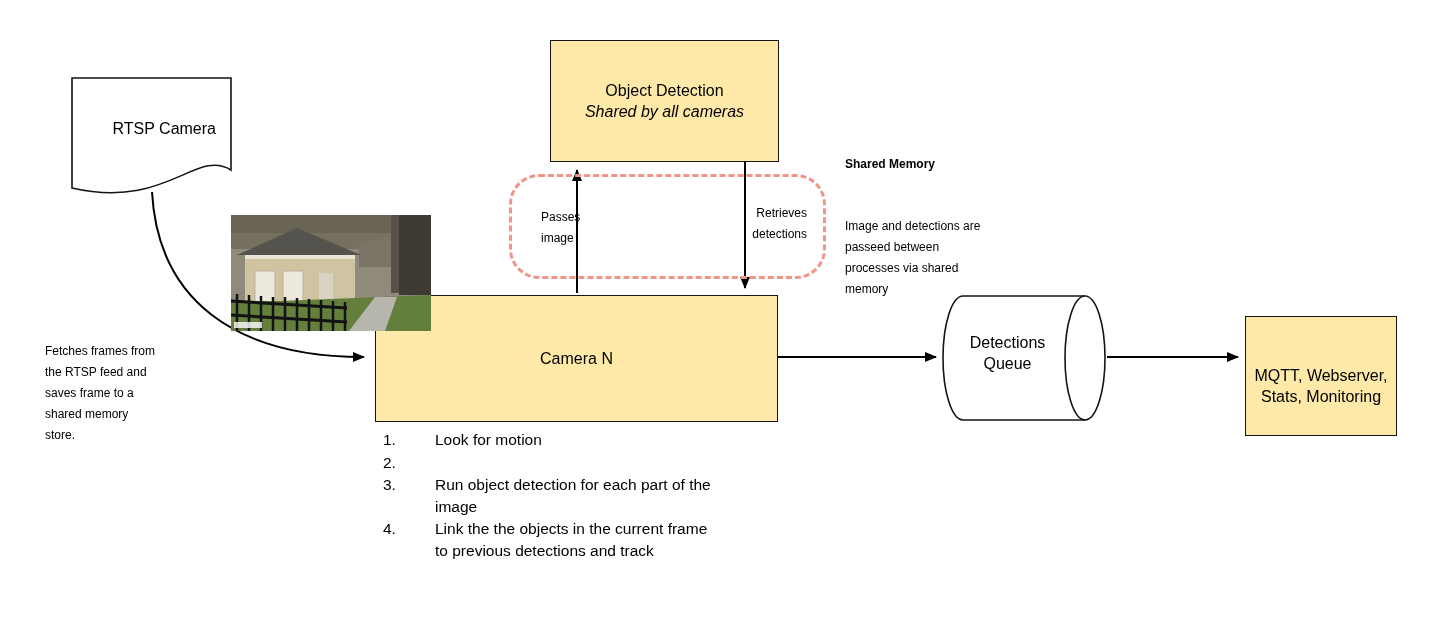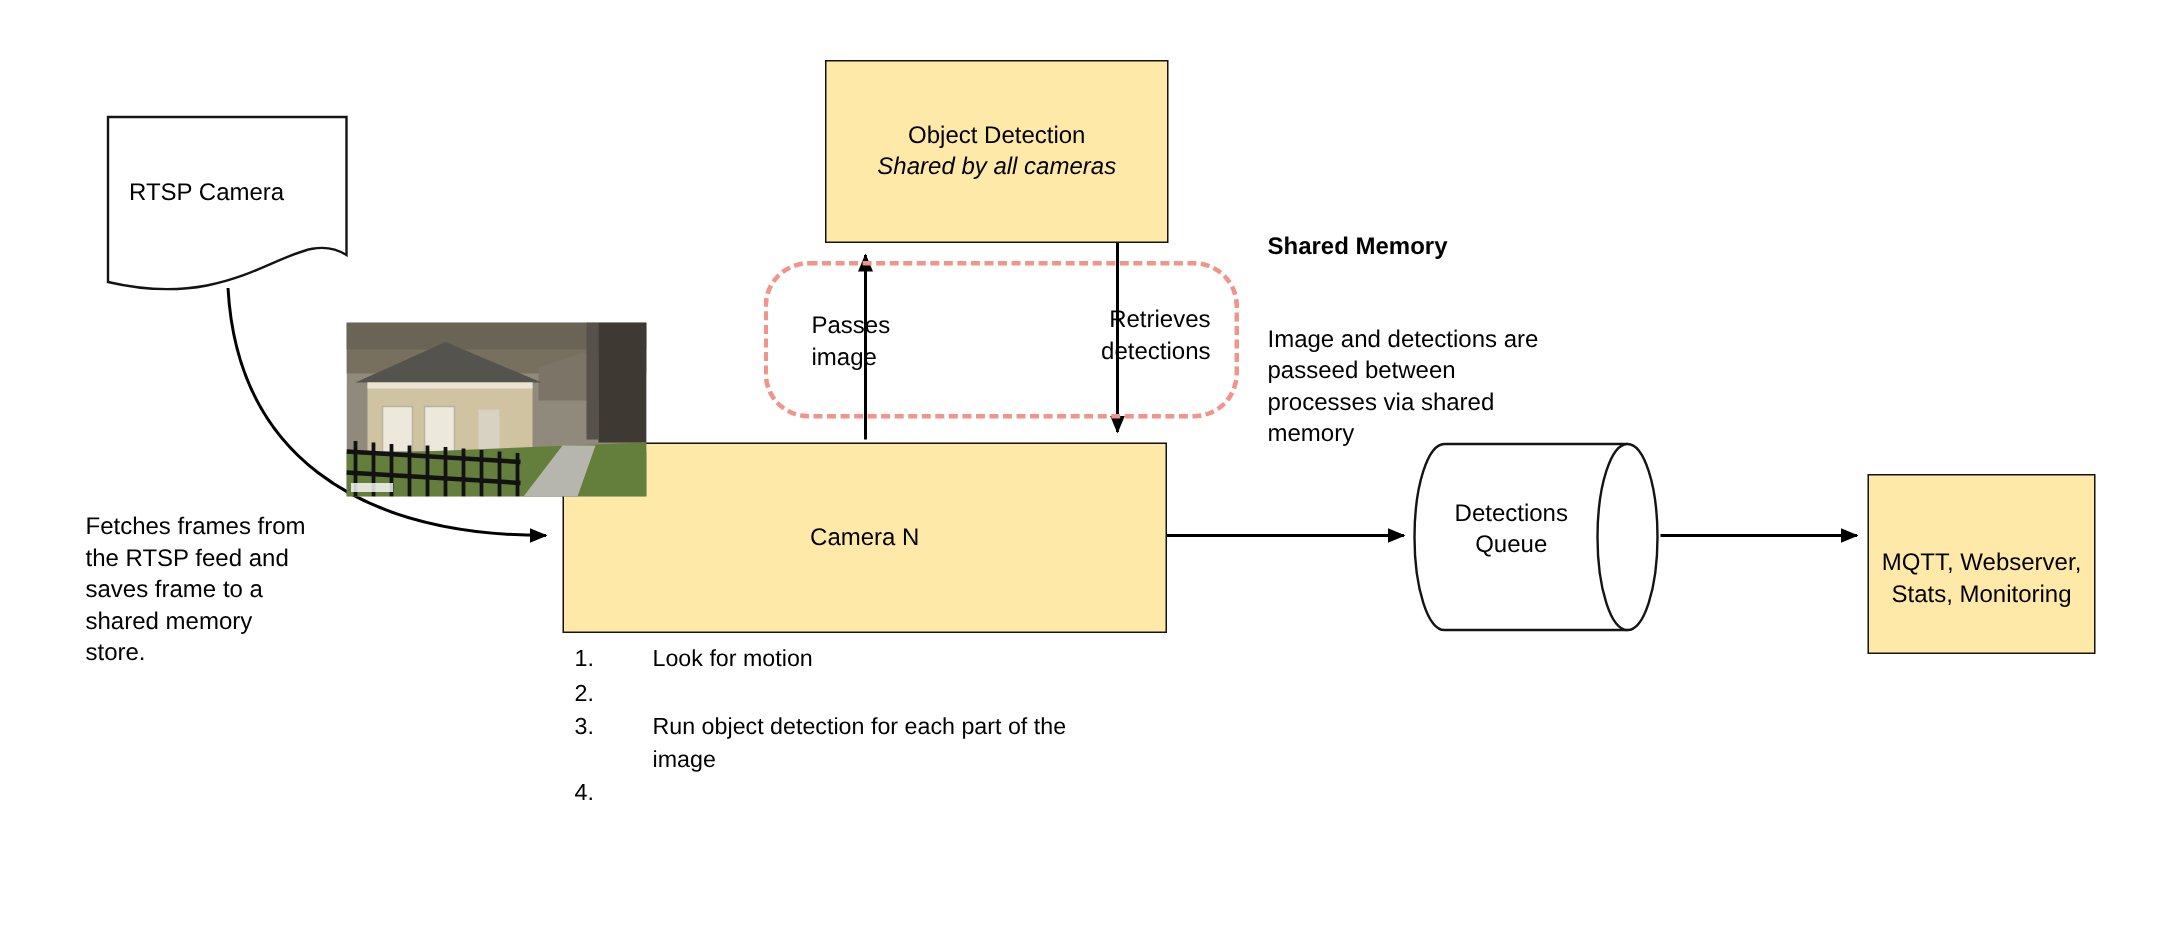--- a/index.html
+++ b/index.html
@@ -4,34 +4,34 @@
 <style>
   html, body { margin: 0; padding: 0; background: #ffffff; }
   body { font-family: "Liberation Sans", "DejaVu Sans", sans-serif; color: #000; }
   #canvas { position: relative; width: 1448px; height: 625px; background: #fff; overflow: hidden; }
   .layer { position: absolute; left: 0; top: 0; width: 1448px; height: 625px; pointer-events: none; }
   .node {
     position: absolute; background: #ffe9a8; border: 1.6px solid #141414;
     display: flex; flex-direction: column; align-items: center; justify-content: center;
     font-size: 16px; line-height: 21px; text-align: center; z-index: 2;
   }
-  .txt { position: absolute; font-size: 16px; line-height: 21px; white-space: pre-line; z-index: 4; }
+  .txt { position: absolute; font-size: 12px; line-height: 21px; white-space: pre-line; z-index: 4; }
   .bold { font-weight: bold; }
   .italic { font-style: italic; }
   .pre { white-space: pre-line; margin-top: 20px; }
   .dashed-region {
     position: absolute; left: 509px; top: 174px; width: 311px; height: 99px;
     border: 3px dashed #f1948a; border-radius: 30px; z-index: 1;
   }
   .photo { position: absolute; left: 231px; top: 215px; width: 200px; height: 116px; z-index: 5; }
   .steps { position: absolute; left: 383px; top: 429px; width: 400px; font-size: 15.5px; line-height: 21.5px; z-index: 4; }
   .step { display: flex; margin-bottom: 1px; }
   .step-num { width: 52px; flex: 0 0 52px; }
   .step-text { white-space: pre-line; }
-  .rtsp-label { position: absolute; left: 86px; top: 120px; width: 130px; text-align: left; font-size: 16px; z-index: 4; }
+  .rtsp-label { position: absolute; left: 86px; top: 120px; width: 130px; text-align: right; font-size: 16px; z-index: 4; }
   .queue-label { position: absolute; left: 950px; top: 332px; width: 115px; text-align: center; font-size: 16px; line-height: 21px; white-space: pre-line; z-index: 4; }
 </style>
 </head>
 <body>
 
 <div id="canvas">
 
   <svg class="layer" width="1448" height="625" viewBox="0 0 1448 625">
     <defs>
       <marker id="arr" markerUnits="userSpaceOnUse" markerWidth="14" markerHeight="12" refX="11" refY="5" orient="auto">
@@ -110,41 +110,43 @@
 detections</div>
 
   <div class="txt" style="left:845px; top:133px; width:225px;">
     <div class="bold">Shared Memory</div>
     <div class="pre">Image and detections are
 passeed between
 processes via shared
 memory</div>
   </div>
 
-  <div class="txt" style="left:45px; top:341px; width:195px;margin-left:12px;">Fetches frames from
+  <div class="txt" style="left:45px; top:341px; width:195px;">Fetches frames from
 the RTSP feed and
 saves frame to a
 shared memory
 store.</div>
 
   <div class="steps">
     <div class="step">
       <span class="step-num">1.</span>
       <span class="step-text">Look for motion</span>
     </div>
     <div class="step">
       <span class="step-num">2.</span>
     </div>
     <div class="step">
       <span class="step-num">3.</span>
       <span class="step-text">Run object detection for each part of the
 image</span>
     </div>
     <div class="step">
       <span class="step-num">4.</span>
+      <span class="step-text">Link the the objects in the current frame
+to previous detections and track</span>
     </div>
   </div>
 
   <div class="queue-label">Detections
 Queue</div>
 
 
 </div>
 
 </body></html>

